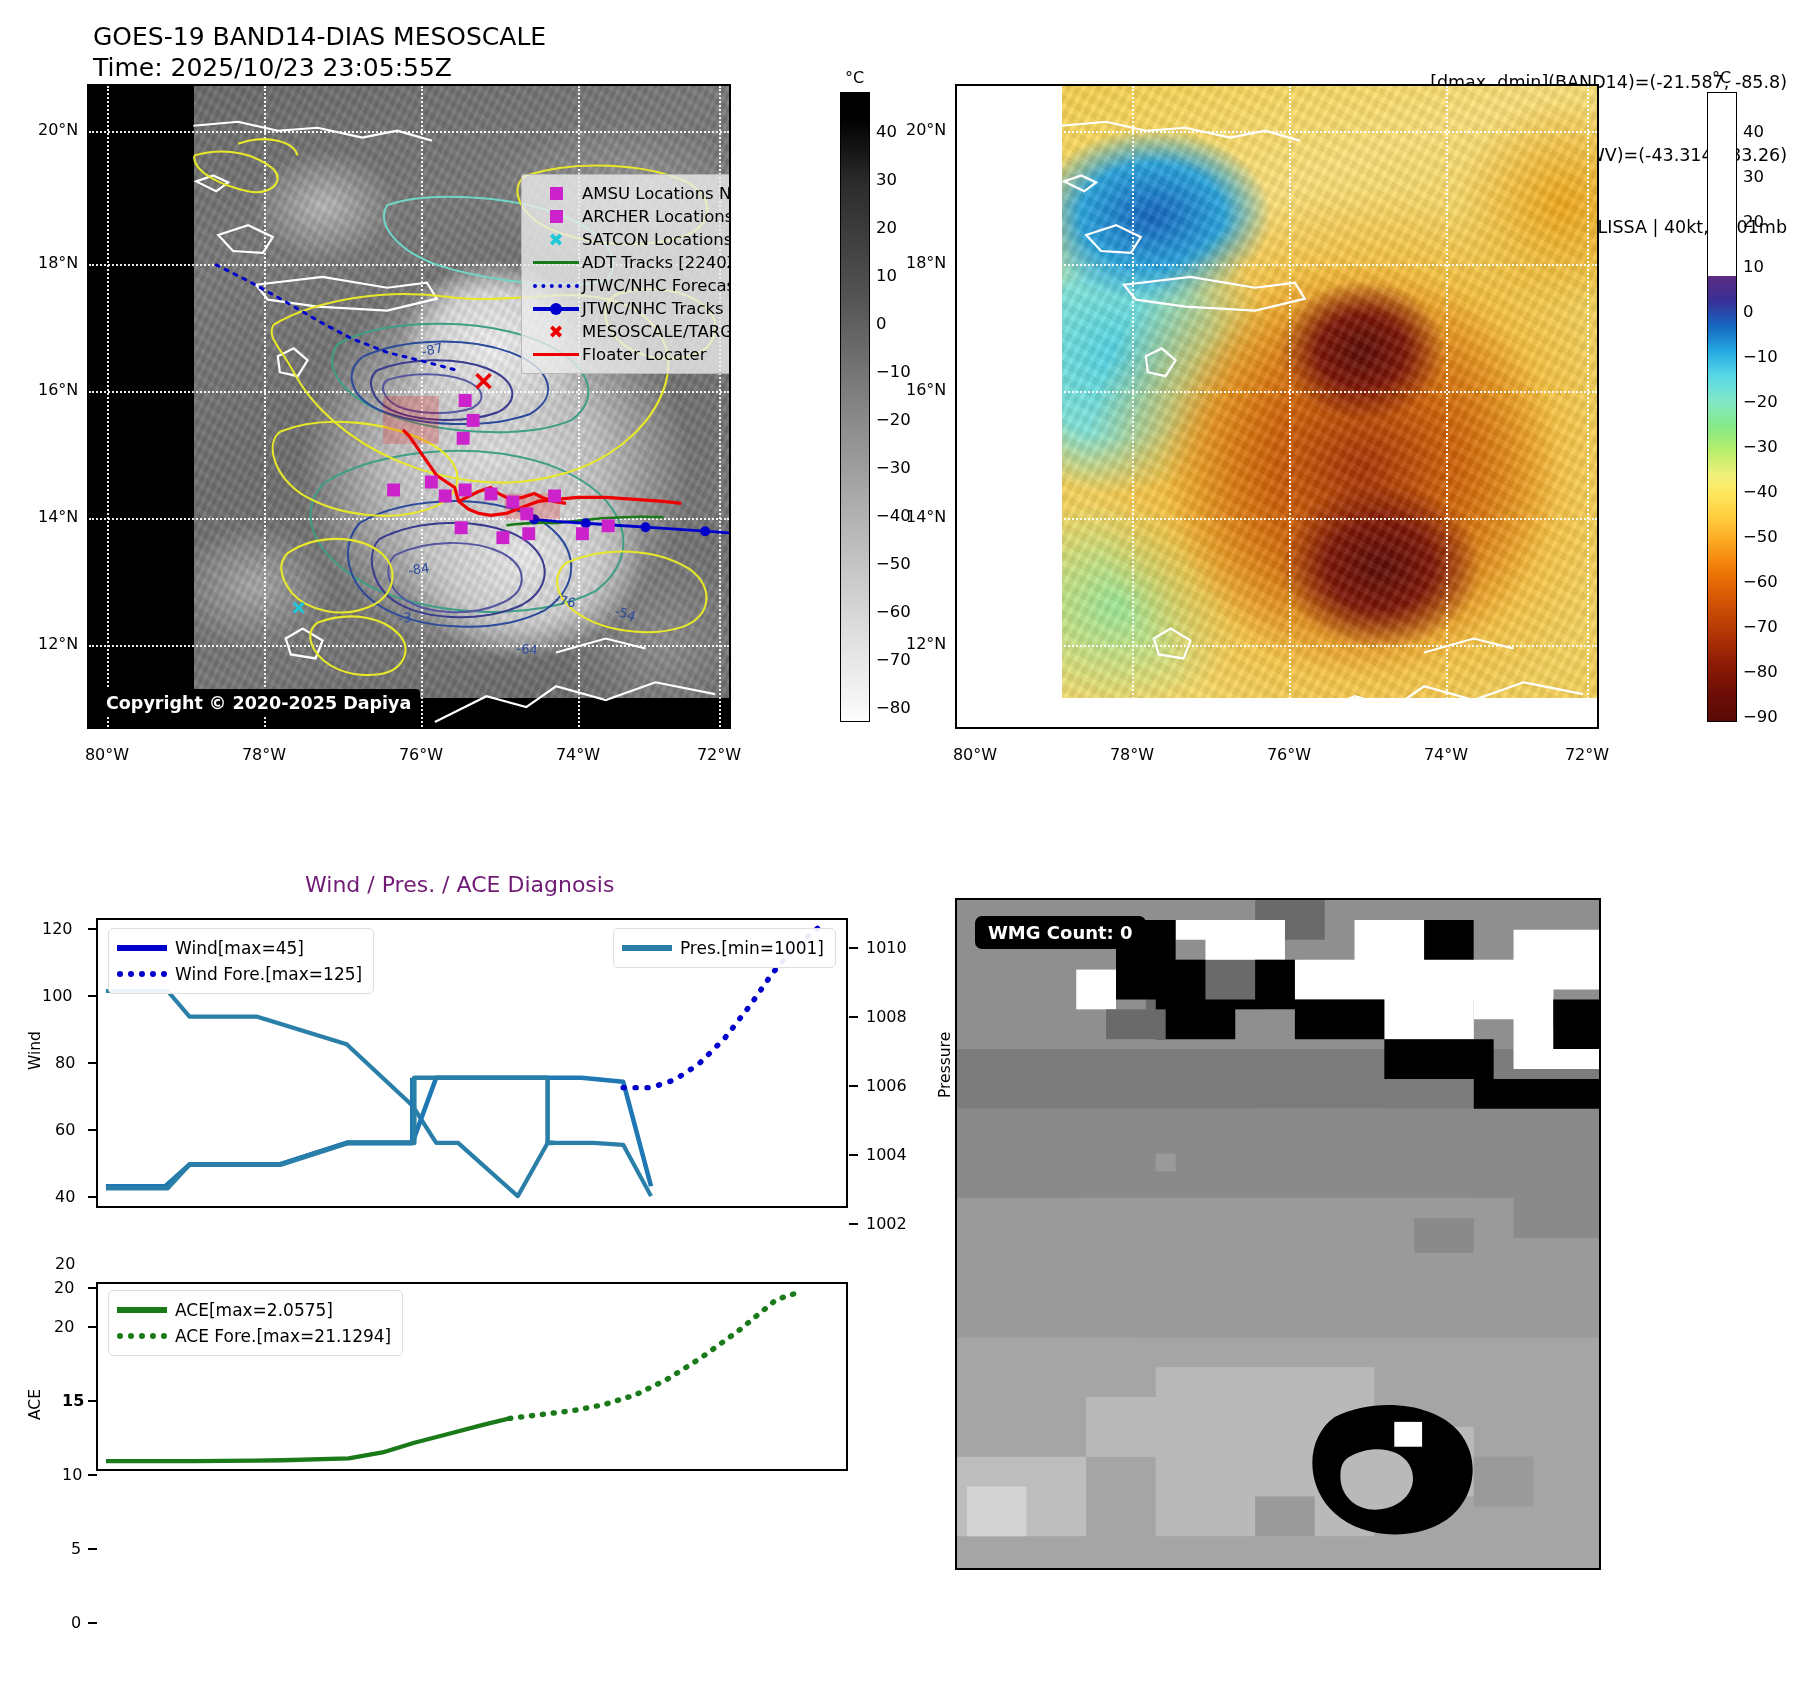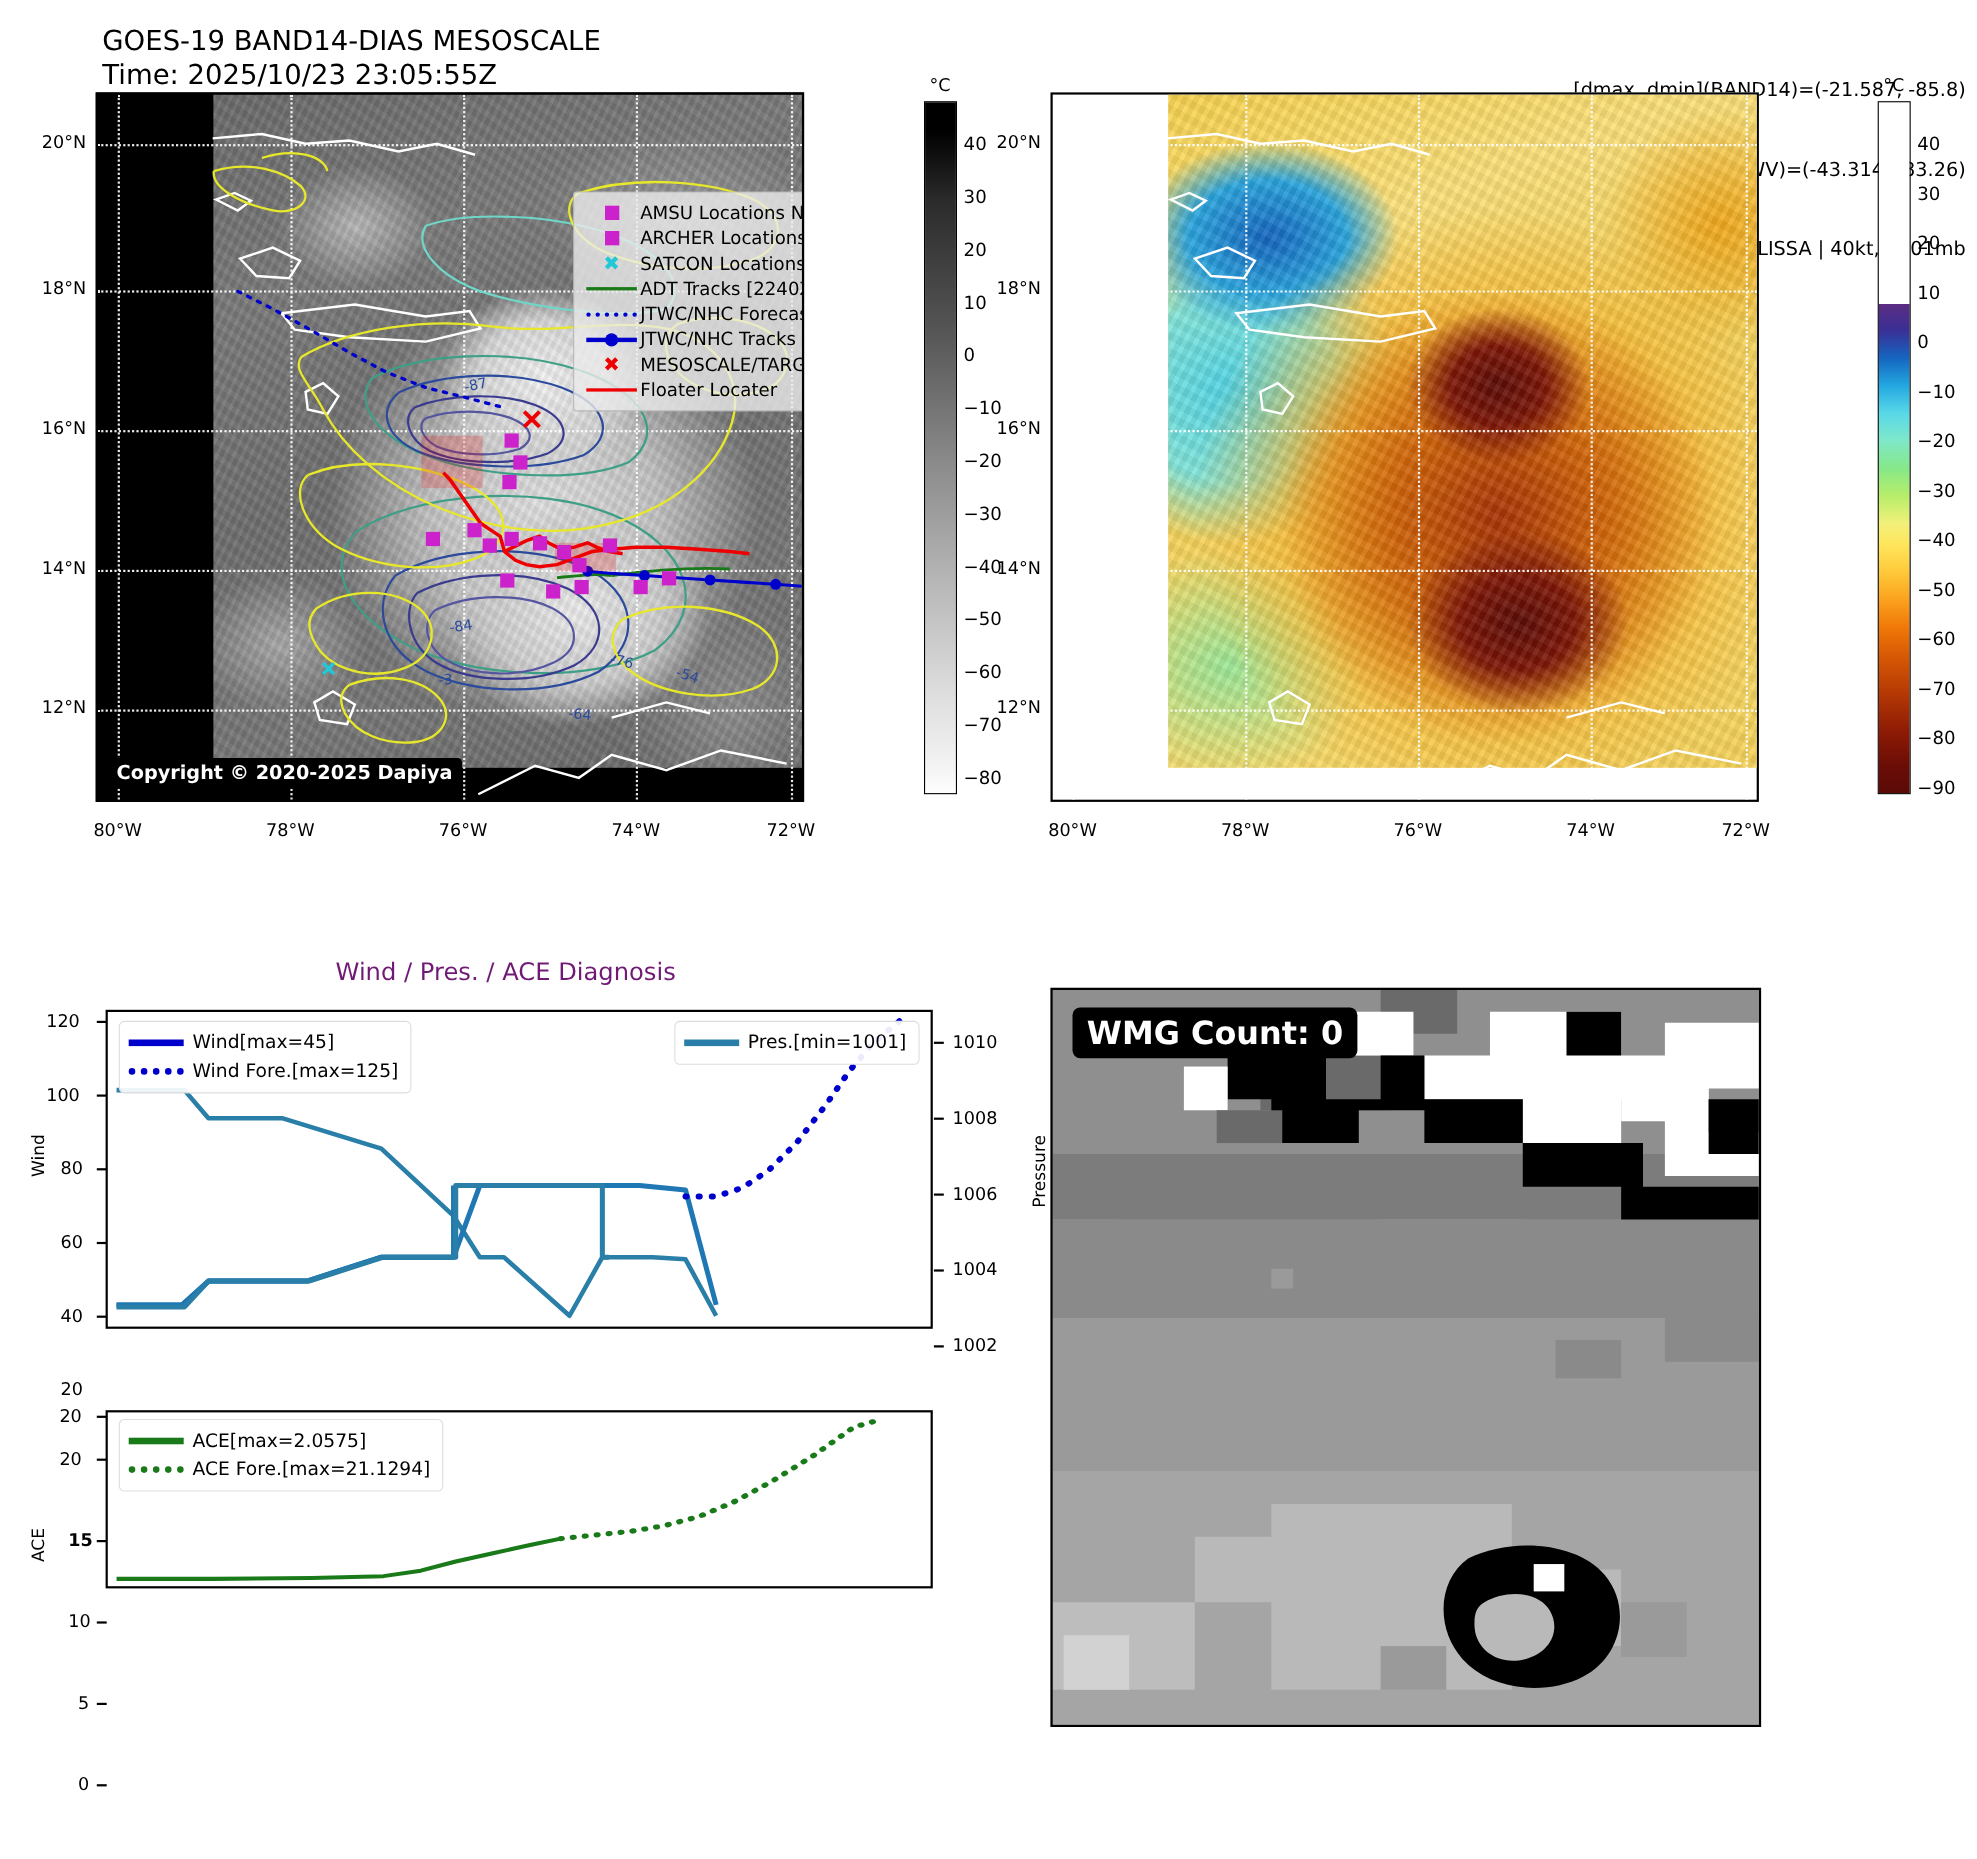--- a/index.html
+++ b/index.html
@@ -74,21 +74,21 @@
     border-radius:50%; background:#0000cc; }
 
   
   #copyright {
     position:absolute; left:8px; bottom:10px;
     background:#000; color:#fff; font-weight:bold; font-size:17.5px;
     padding:4px 9px; border-radius:4px; white-space:nowrap;
   }
   #wmg-badge {
     position:absolute; left:18px; top:16px;
-    background:#000; color:#fff; font-weight:bold; font-size:29px;
+    background:#000; color:#fff; font-weight:bold; font-size:18px;
     padding:6px 13px; border-radius:7px; white-space:nowrap;
   }
 
   
   .cbar { position:absolute; border:1.5px solid #000; }
   .cb-gray { background: linear-gradient(to bottom, #000 0%, #000 4%, #2a2a2a 14%, #555 33%, #8a8a8a 52%, #b8b8b8 70%, #dcdcdc 85%, #f5f5f5 97%, #fff 100%); }
   .cb-awv {
     background: linear-gradient(to bottom,
       #ffffff 0%, #ffffff 29.2%,
       #5b2d82 29.2%, #3a2f96 33%,
@@ -123,21 +123,21 @@
   .tr-noise {
     position:absolute; inset:0;
     background-image:
       repeating-linear-gradient(118deg, rgba(255,255,255,.06) 0 4px, rgba(0,0,0,.05) 4px 9px),
       repeating-linear-gradient(28deg, rgba(255,255,255,.05) 0 6px, rgba(0,0,0,.04) 6px 13px);
   }
 
   
   #wp-axes { position:absolute; left:96px; top:918px; width:752px; height:290px;
     border:2.5px solid #000; background:#fff; }
-  #ace-axes { position:absolute; left:96px; top:1282px; width:752px; height:162px;
+  #ace-axes { position:absolute; left:96px; top:1282px; width:752px; height:189px;
     border:2.5px solid #000; background:#fff; }
   .chart-title { position:absolute; font-size:22px; color:#701a75; }
   .ylabel { position:absolute; font-size:15.5px; color:#000;
     transform: rotate(-90deg); transform-origin: left top; white-space:nowrap; }
   .ytick { position:absolute; font-size:16px; color:#000; transform:translateY(-50%); white-space:nowrap; }
   .ytickmark { position:absolute; width:9px; height:2px; background:#000; }
 
   .chart-legend {
     position:absolute; background:rgba(255,255,255,.92);
     border:1.5px solid #dddddd; border-radius:5px; padding:6px 11px 6px 8px;

